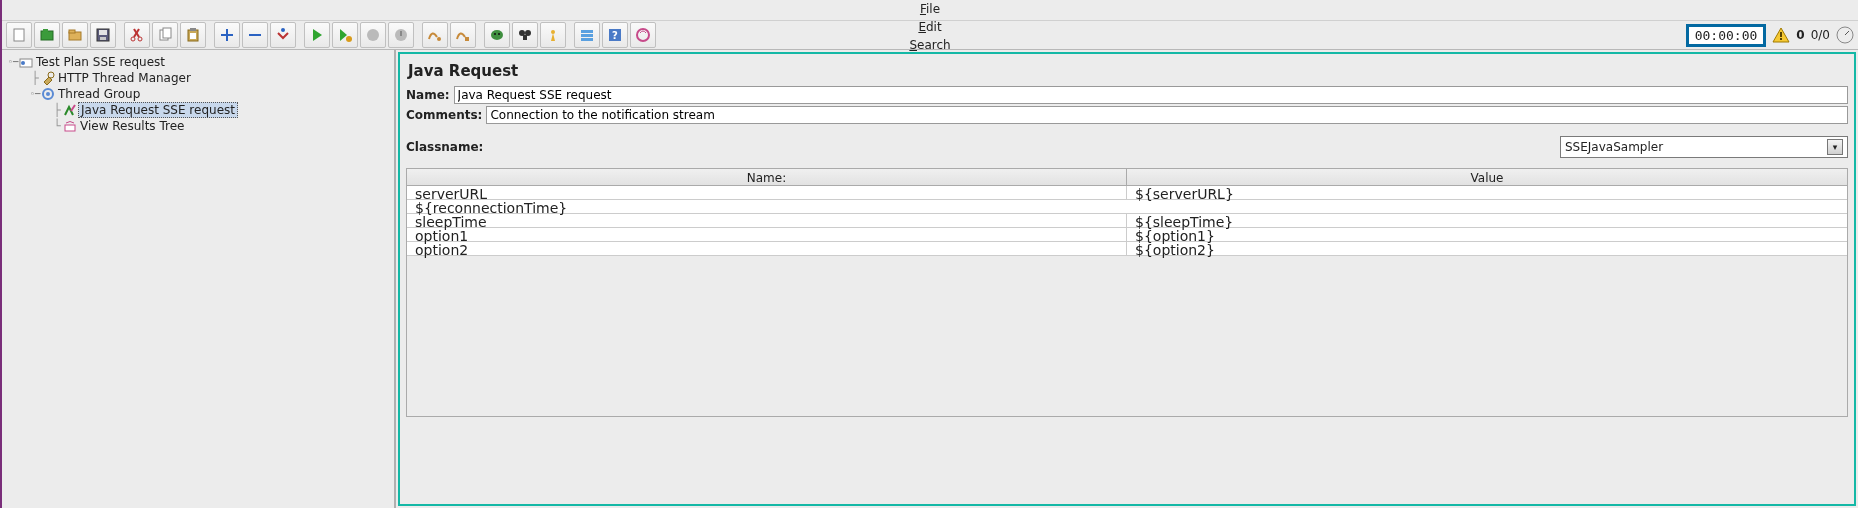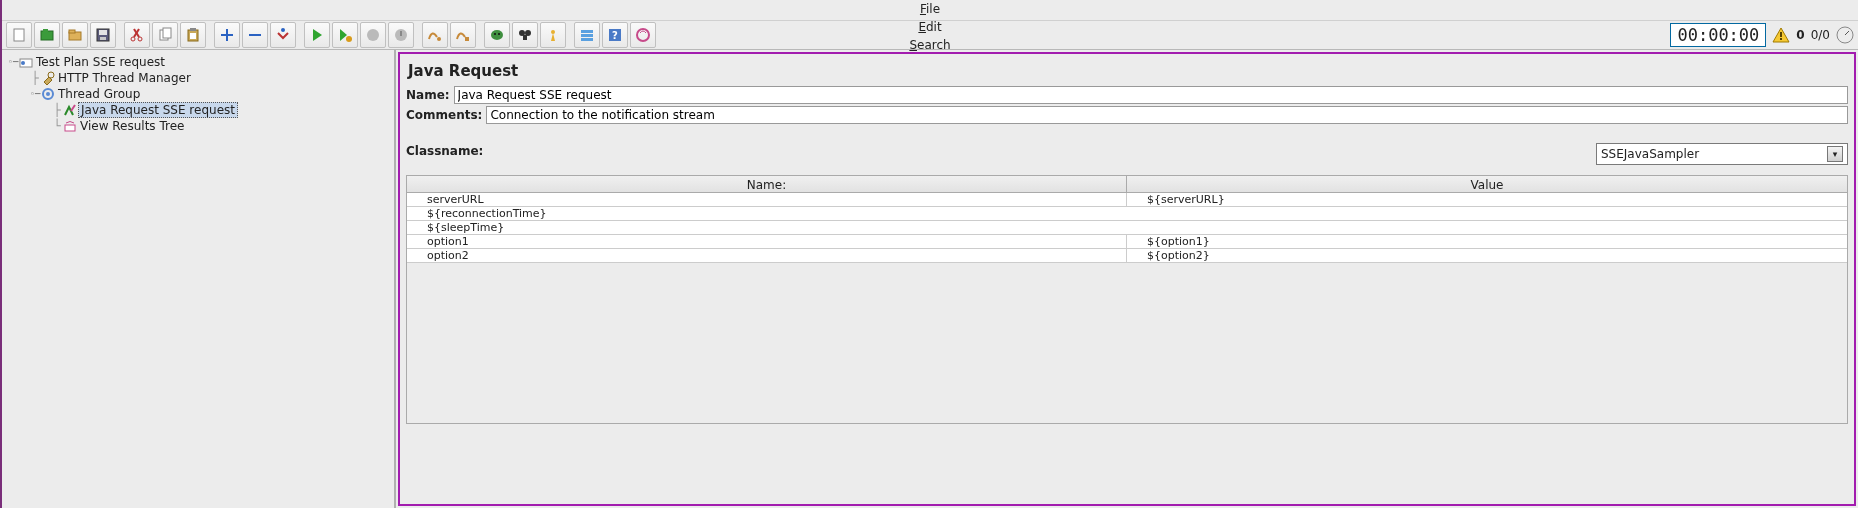--- a/index.html
+++ b/index.html
@@ -50,25 +50,25 @@
     justify-content: center;
   }
   .tb-sep { width: 6px; }
   .toolbar-right {
     margin-left: auto;
     display: flex;
     align-items: center;
     gap: 6px;
   }
   .timer-box {
-    border: 1px solid #0369a1;
+    border: 3px solid #0369a1;
     background: #fff;
     padding: 1px 6px;
     font-family: monospace;
-    font-size: 17px;
+    font-size: 13px;
   }
   
   .main {
     display: flex;
     height: calc(508px - 20px - 30px);
   }
   .tree-pane {
     width: 394px;
     border-right: 2px solid #b0b0b0;
     background: #ececec;
@@ -97,21 +97,21 @@
     border: 1px dotted #555;
     padding: 0 2px;
   }
   .indent0 { padding-left: 6px; }
   .indent1 { padding-left: 28px; }
   .indent2 { padding-left: 50px; }
   .tree-line { color:#999; display:inline-block; width:10px; text-align:center;}
   
   .editor {
     flex: 1;
-    border: 2px solid #a21caf;
+    border: 2px solid #14b8a6;
     margin: 2px;
     background: #ececec;
     display: flex;
     flex-direction: column;
     padding: 4px 6px;
   }
   .editor-title {
     font-weight: bold;
     font-size: 15px;
     padding: 4px 2px 6px 2px;
@@ -131,30 +131,29 @@
     font-family: inherit;
     font-size: 12px;
   }
   .class-row {
     display:flex;
     justify-content:space-between;
     align-items:center;
     margin: 10px 0;
   }
   .class-select {
-    width: 252px;
+    width: 288px;
     height: 22px;
     border: 1px solid #7a7a7a;
     background: #fff;
     display: flex;
     align-items: center;
     justify-content: space-between;
     padding: 0 4px;
     margin-left: 6px;
-    margin-top: 7px;
   }
   .class-select .dd-btn {
     width: 16px; height: 16px;
     border: 1px solid #777;
     background: linear-gradient(#f4f4f4,#d0d0d0);
     display:flex;align-items:center;justify-content:center;
     font-size: 9px;
   }
   .params-title {
     text-align: center;
@@ -172,21 +171,21 @@
   }
   .param-head-cell {
     border-right: 1px solid #aaa;
     text-align:center;
     padding: 2px 0;
     height: 16px;
   }
   .col-name { width: 50%; }
   .col-value { width: 50%; border-right:none;}
   .param-row { display:flex; border-bottom:1px solid #ccc; height:14px; }
-  .param-cell { padding: 0 20px; font-size:11px; }
+  .param-cell { padding: 0 8px; font-size:14px; }
   .param-cell.col-name { width:50%; border-right:1px solid #ccc;}
   .param-cell.col-value { width:50%; }
   .param-empty { height: 160px; background:#ececec; }
   svg { display:block; }
 </style>
 </head>
 <body>
 
 <div class="menubar">
   <div class="menu-item"><span class="mn">F</span>ile</div>
@@ -439,20 +438,21 @@
       </div>
       <div id="param-rows">
           <div class="param-row">
             <div class="param-cell col-name">serverURL</div>
             <div class="param-cell col-value">${serverURL}</div>
           </div>
           <div class="param-row">
             <div class="param-cell col-value">${reconnectionTime}</div>
           </div>
           <div class="param-row">
+            <div class="param-cell col-name">sleepTime</div>
             <div class="param-cell col-value">${sleepTime}</div>
           </div>
           <div class="param-row">
             <div class="param-cell col-name">option1</div>
             <div class="param-cell col-value">${option1}</div>
           </div>
           <div class="param-row">
             <div class="param-cell col-name">option2</div>
             <div class="param-cell col-value">${option2}</div>
           </div>

